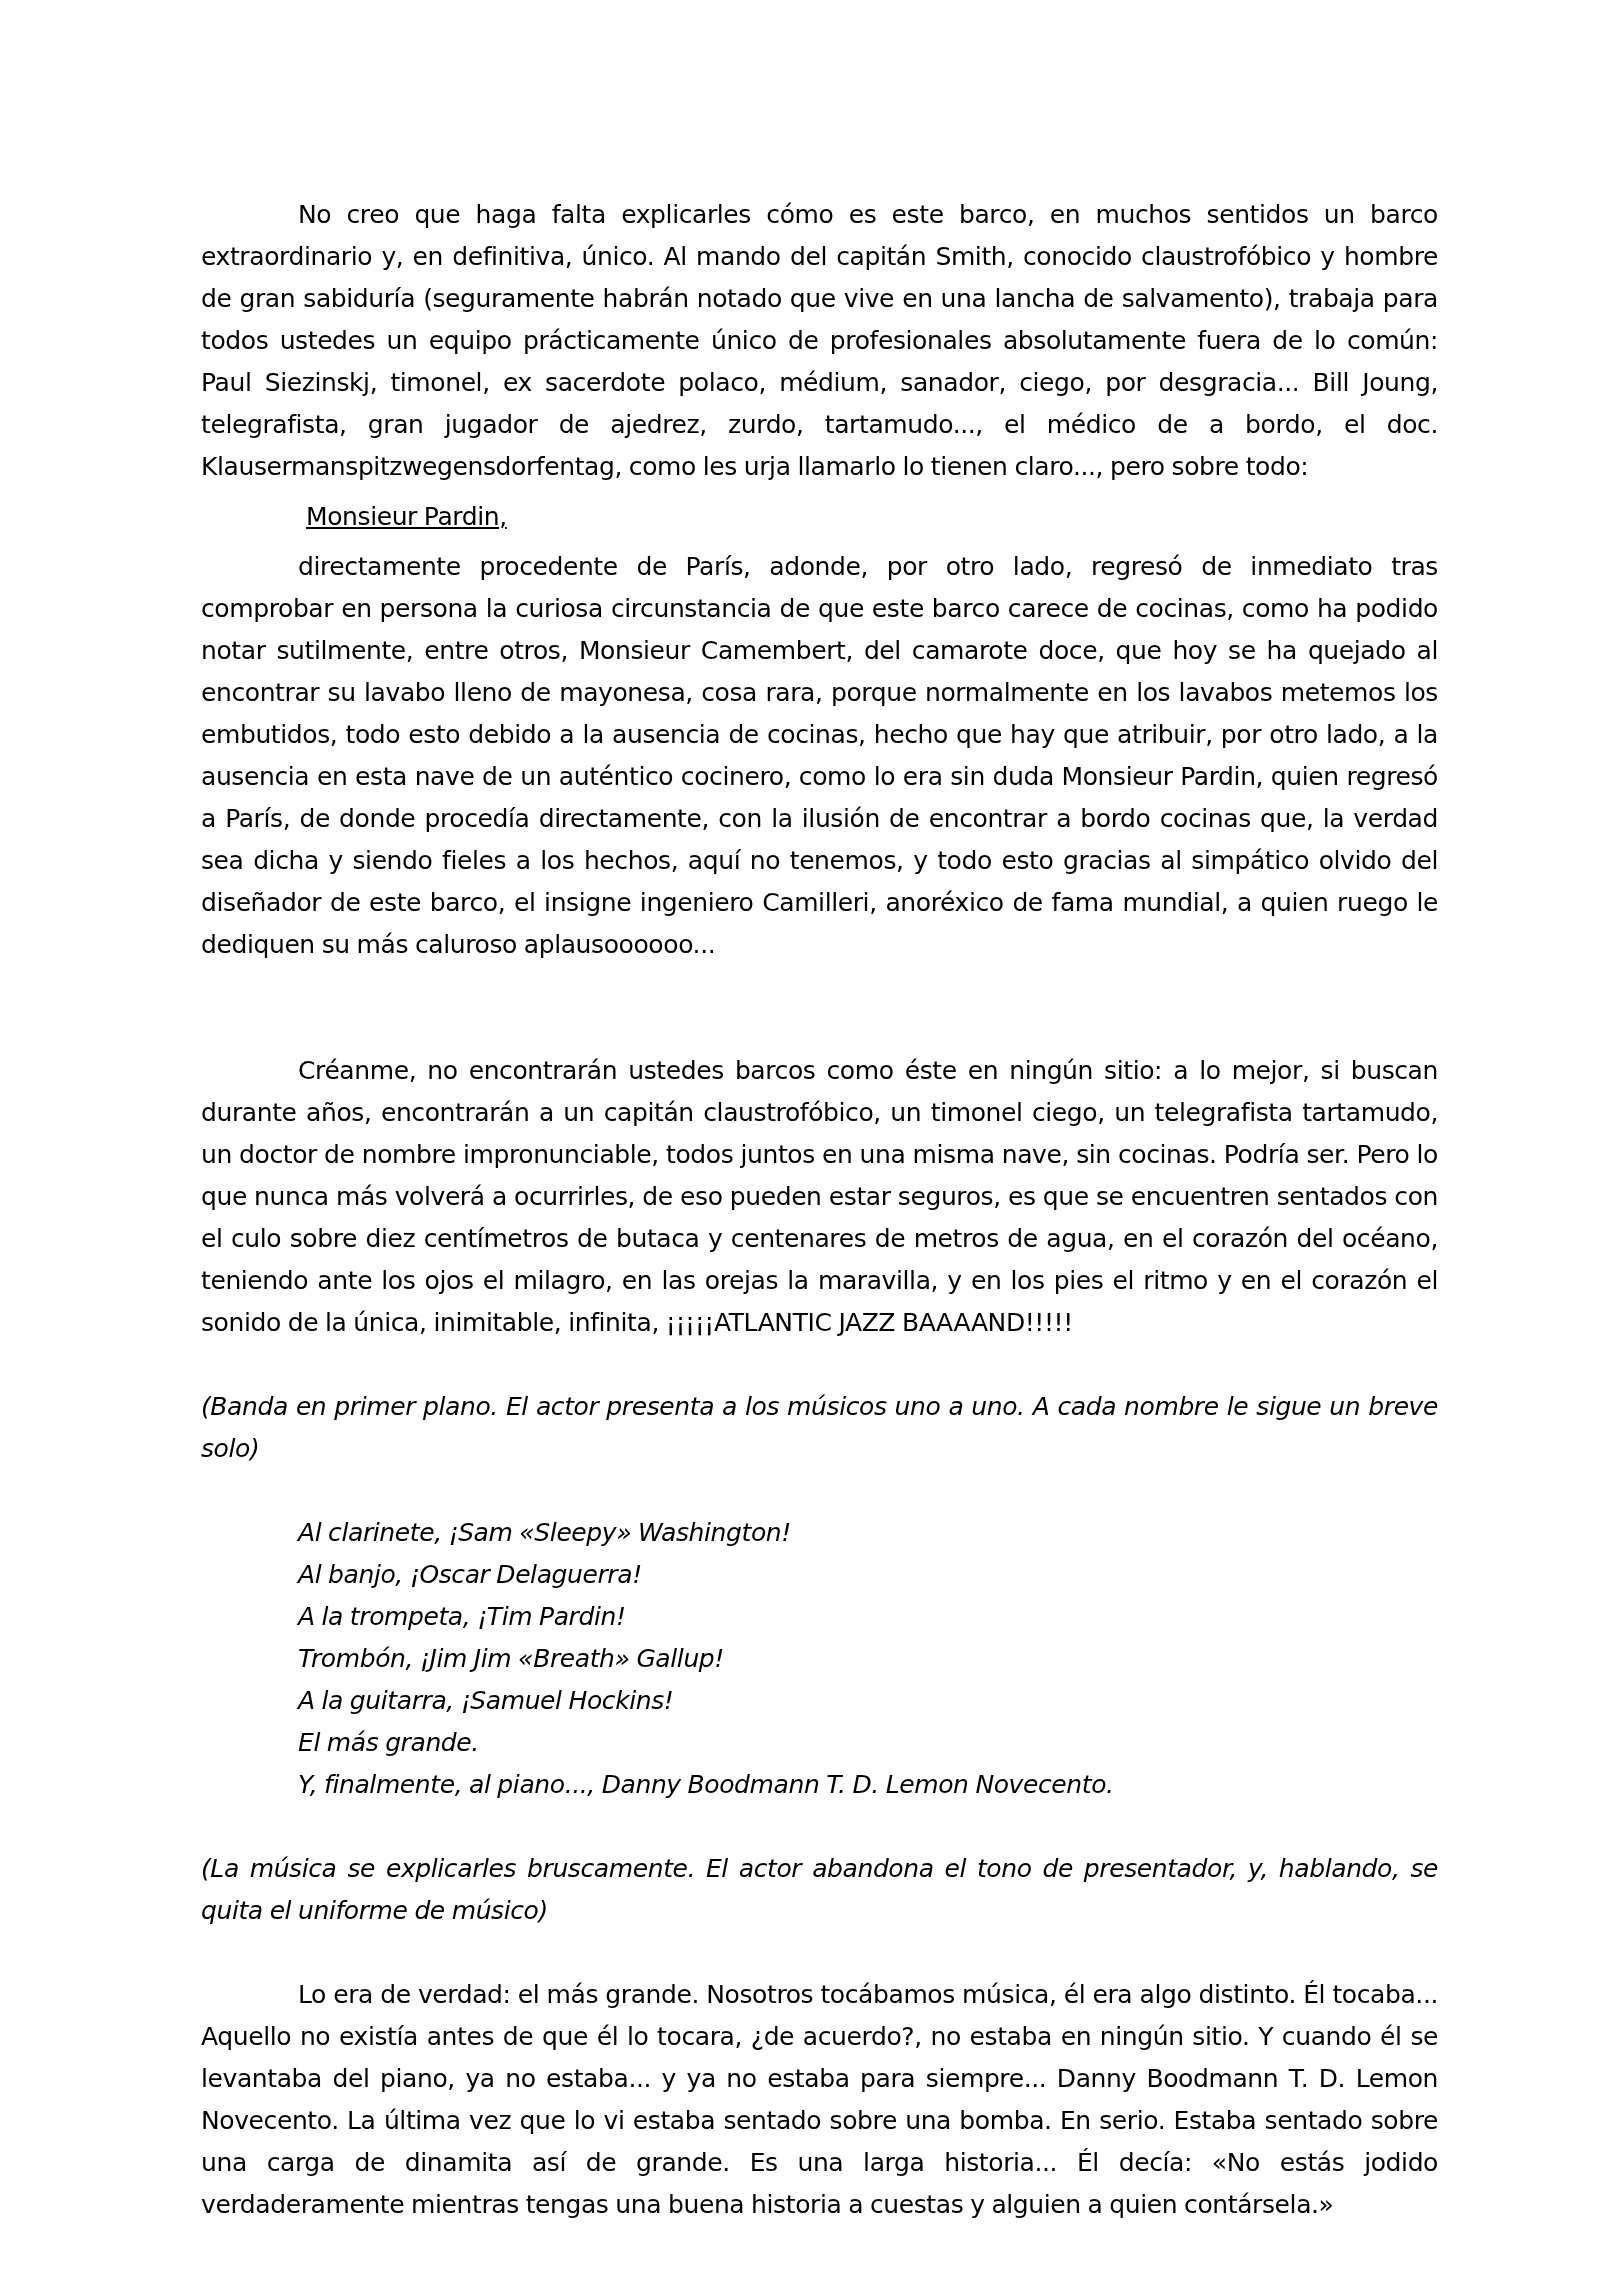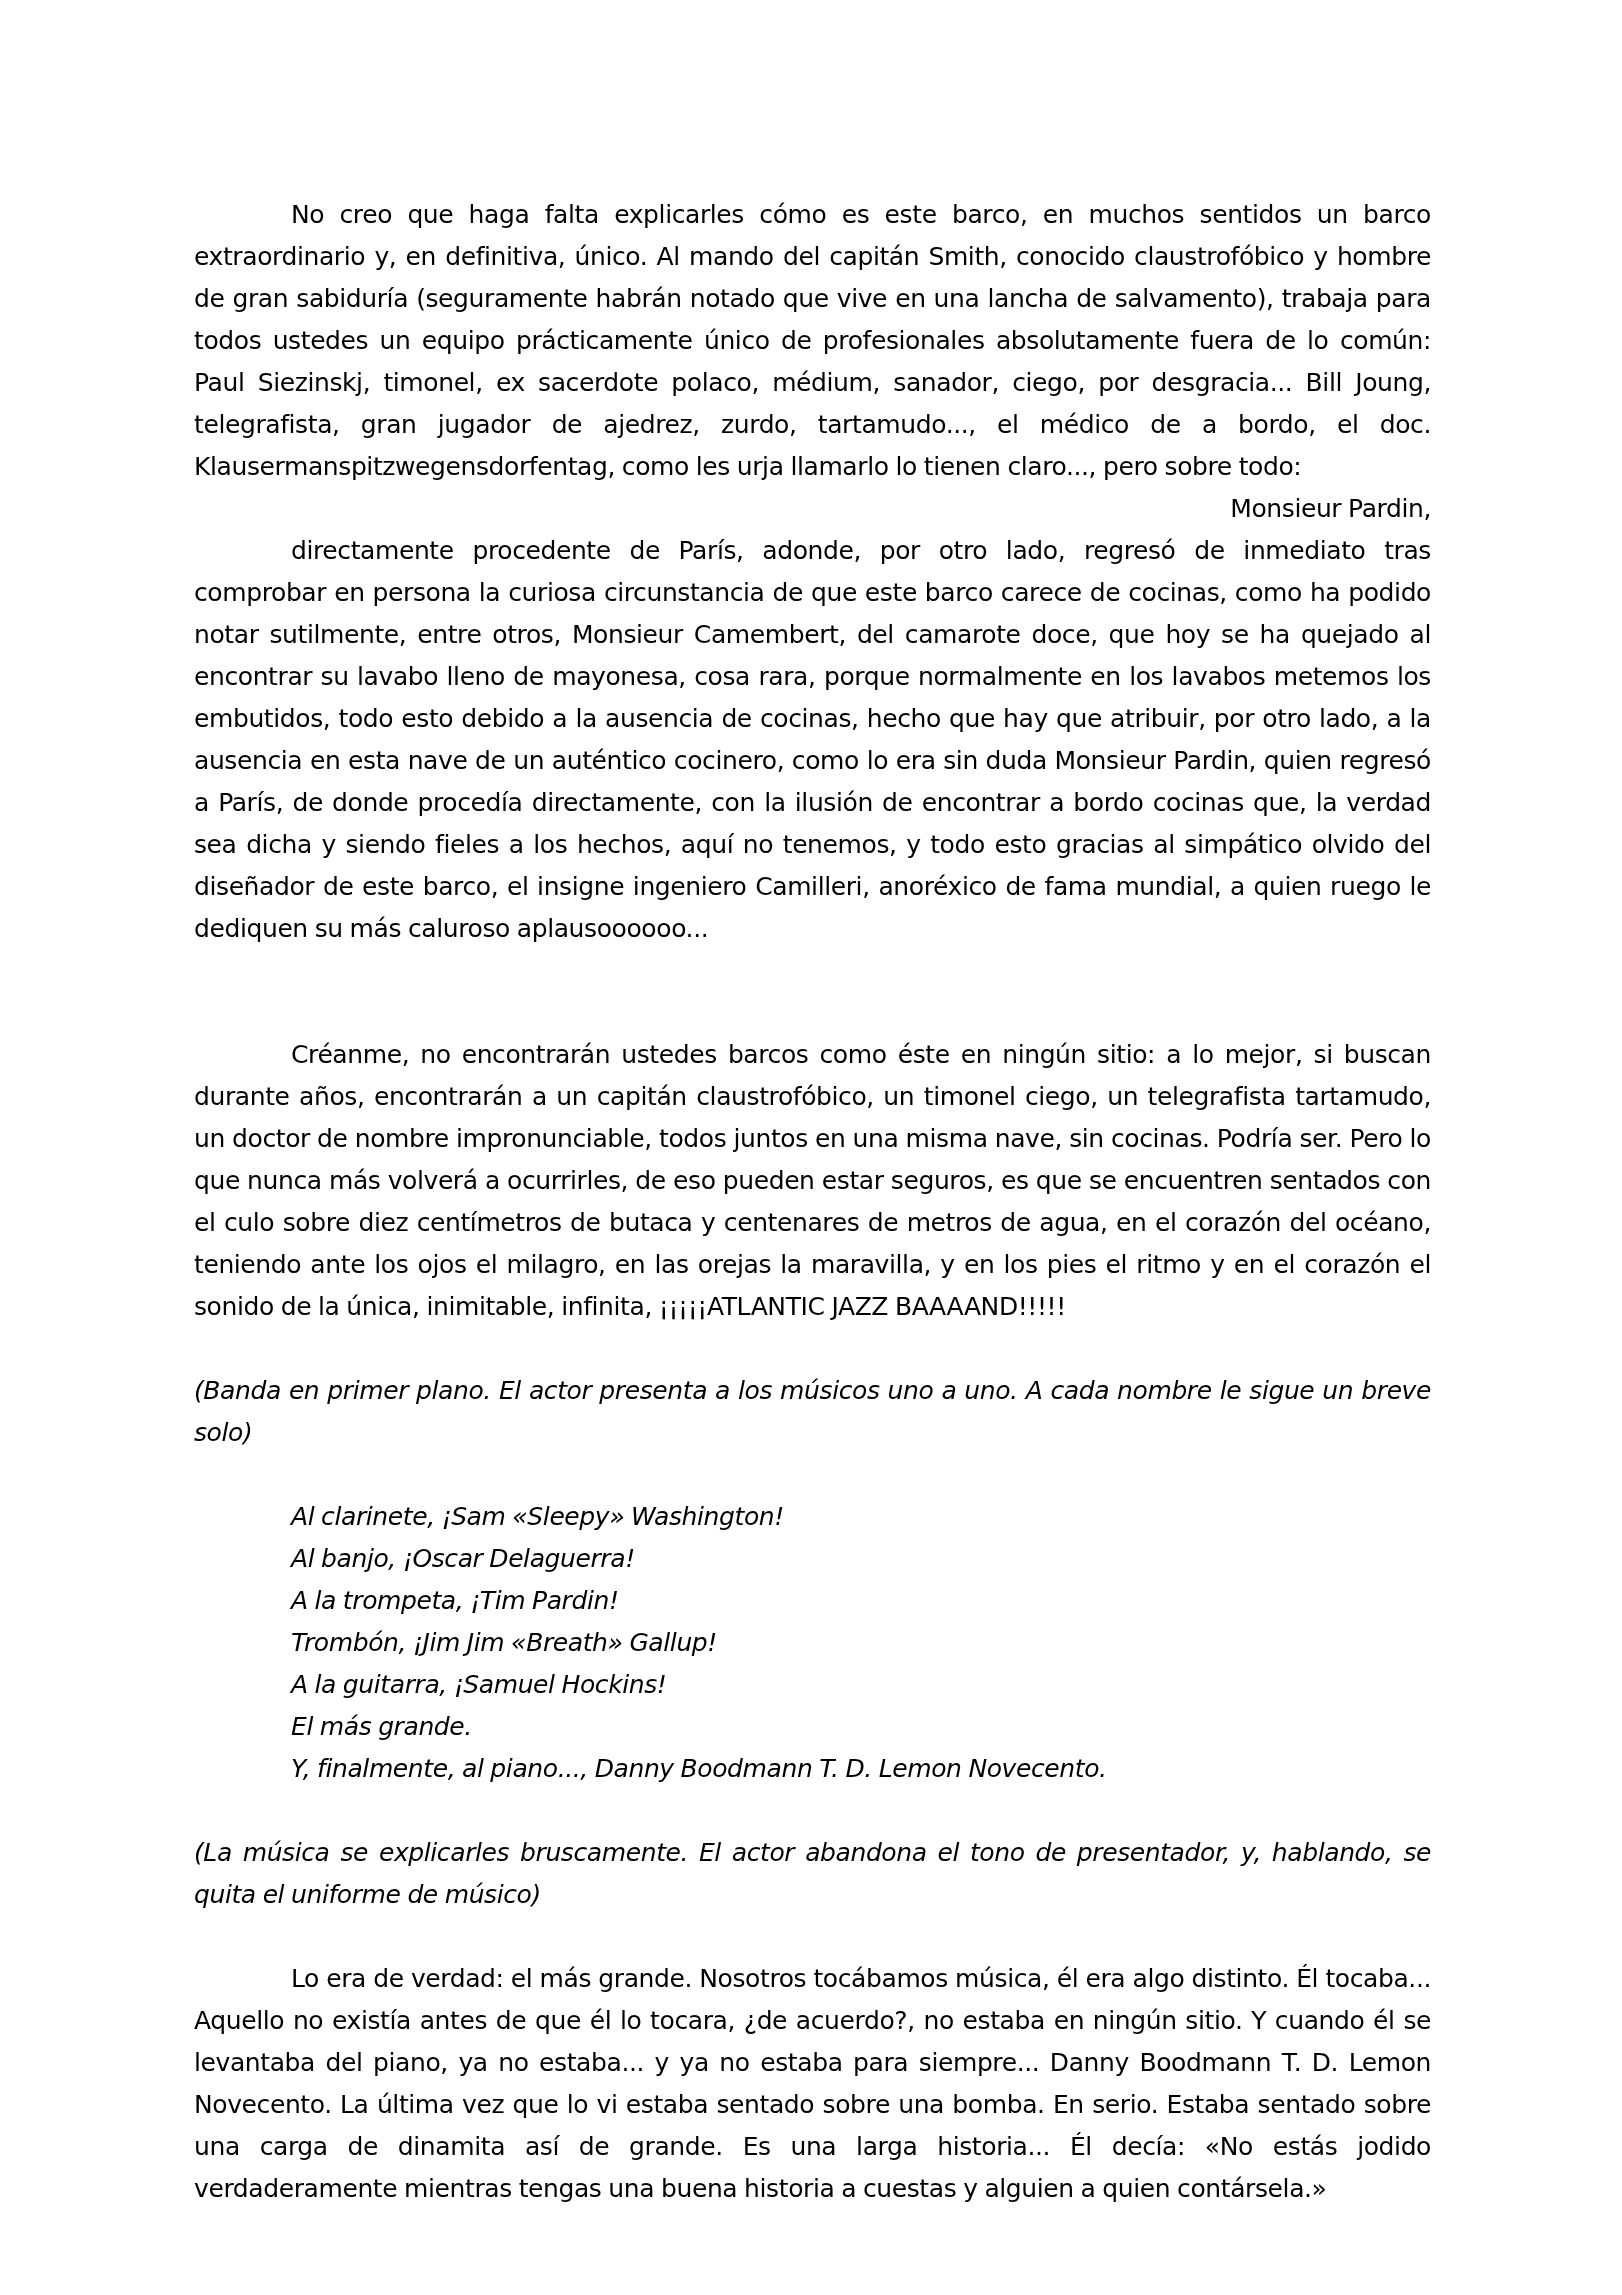--- a/index.html
+++ b/index.html
@@ -1,31 +1,31 @@
 <!DOCTYPE html>
 <html style="font-size:10.5px"><head>
   <meta charset="utf-8">
   <style>
     html, body { margin: 0; padding: 0; background: #ffffff; }
     body { width: 1622px; height: 2295px; position: relative; overflow: hidden; }
     .page {
       position: absolute;
-      left: 194px;
+      left: 201px;
       top: 194px;
       width: 1237px;
       font-family: "DejaVu Sans", sans-serif;
       font-size: 25px;
       line-height: 42px;
       color: #000000;
       letter-spacing: -0.4px;
       word-spacing: -0.7px;
     }
     .para { margin: 0; text-align: justify; text-indent: 97px; }
     .para.last-left { text-align-last: left; }
-    .line-indent { margin: 0; padding-left: 97px; text-align: right; }
+    .line-indent { margin: 8px; padding-left: 97px; text-align: left; text-decoration: underline; }
     .stage { margin: 0; font-style: italic; text-align: justify; }
     .gap { height: 42px; }
     .list { margin: 0; padding-left: 97px; font-style: italic; }
     .list .item { display: block; }
   </style>
 </head>
 <body>
 
 <div class="page">
   <p class="para last-left">No creo que haga falta explicarles cómo es este barco, en muchos sentidos un barco extraordinario y, en definitiva, único. Al mando del capitán Smith, conocido claustrofóbico y hombre de gran sabiduría (seguramente habrán notado que vive en una lancha de salvamento), trabaja para todos ustedes un equipo prácticamente único de profesionales absolutamente fuera de lo común: Paul Siezinskj, timonel, ex sacerdote polaco, médium, sanador, ciego, por desgracia... Bill Joung, telegrafista, gran jugador de ajedrez, zurdo, tartamudo..., el médico de a bordo, el doc. Klausermanspitzwegensdorfentag, como les urja llamarlo lo tienen claro..., pero sobre todo:</p>

